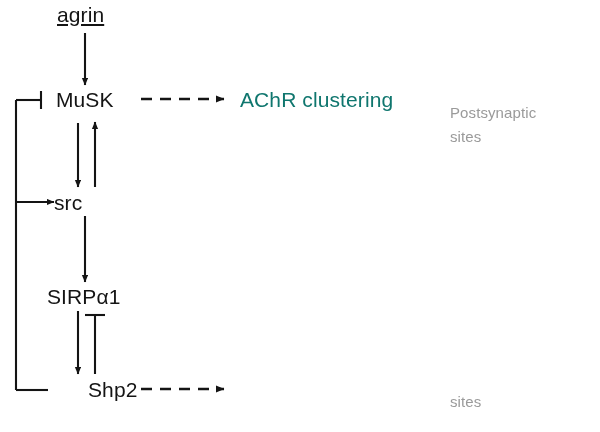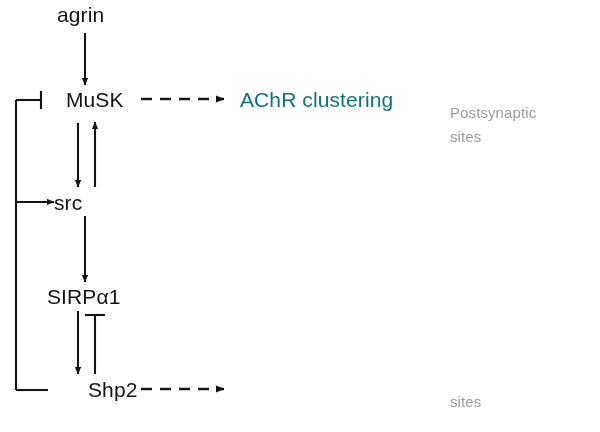--- a/index.html
+++ b/index.html
@@ -87,23 +87,23 @@
       </g>
 
       <line x1="16" y1="202" x2="54" y2="202" marker-end="url(#arrowhead)"></line>
 
       <line x1="141" y1="99" x2="224" y2="99" stroke-width="2.6" stroke-dasharray="11 8" marker-end="url(#arrowhead-dash)"></line>
 
       <line x1="141" y1="389" x2="224" y2="389" stroke-width="2.6" stroke-dasharray="11 8" marker-end="url(#arrowhead-dash)"></line>
     </g>
   </svg>
 
-  <div class="node-label" style="left:57px;top:4px;">agrin</div>
+  <div class="node-label" style="left:57px;top:4px;text-decoration:underline;">agrin</div>
 
-  <div class="node-label" style="left:66px;top:89px;">MuSK</div>
+  <div class="node-label" style="left:56px;top:89px;">MuSK</div>
 
   <div class="node-label" style="left:54px;top:192px;">src</div>
 
   <div class="node-label" style="left:47px;top:286px;">SIRPα1</div>
 
   <div class="node-label" style="left:52px;top:379px;margin-left:36px;">Shp2</div>
 
   <div class="outcome-label" style="left:240px;top:89px;">AChR clustering</div>
 
 

